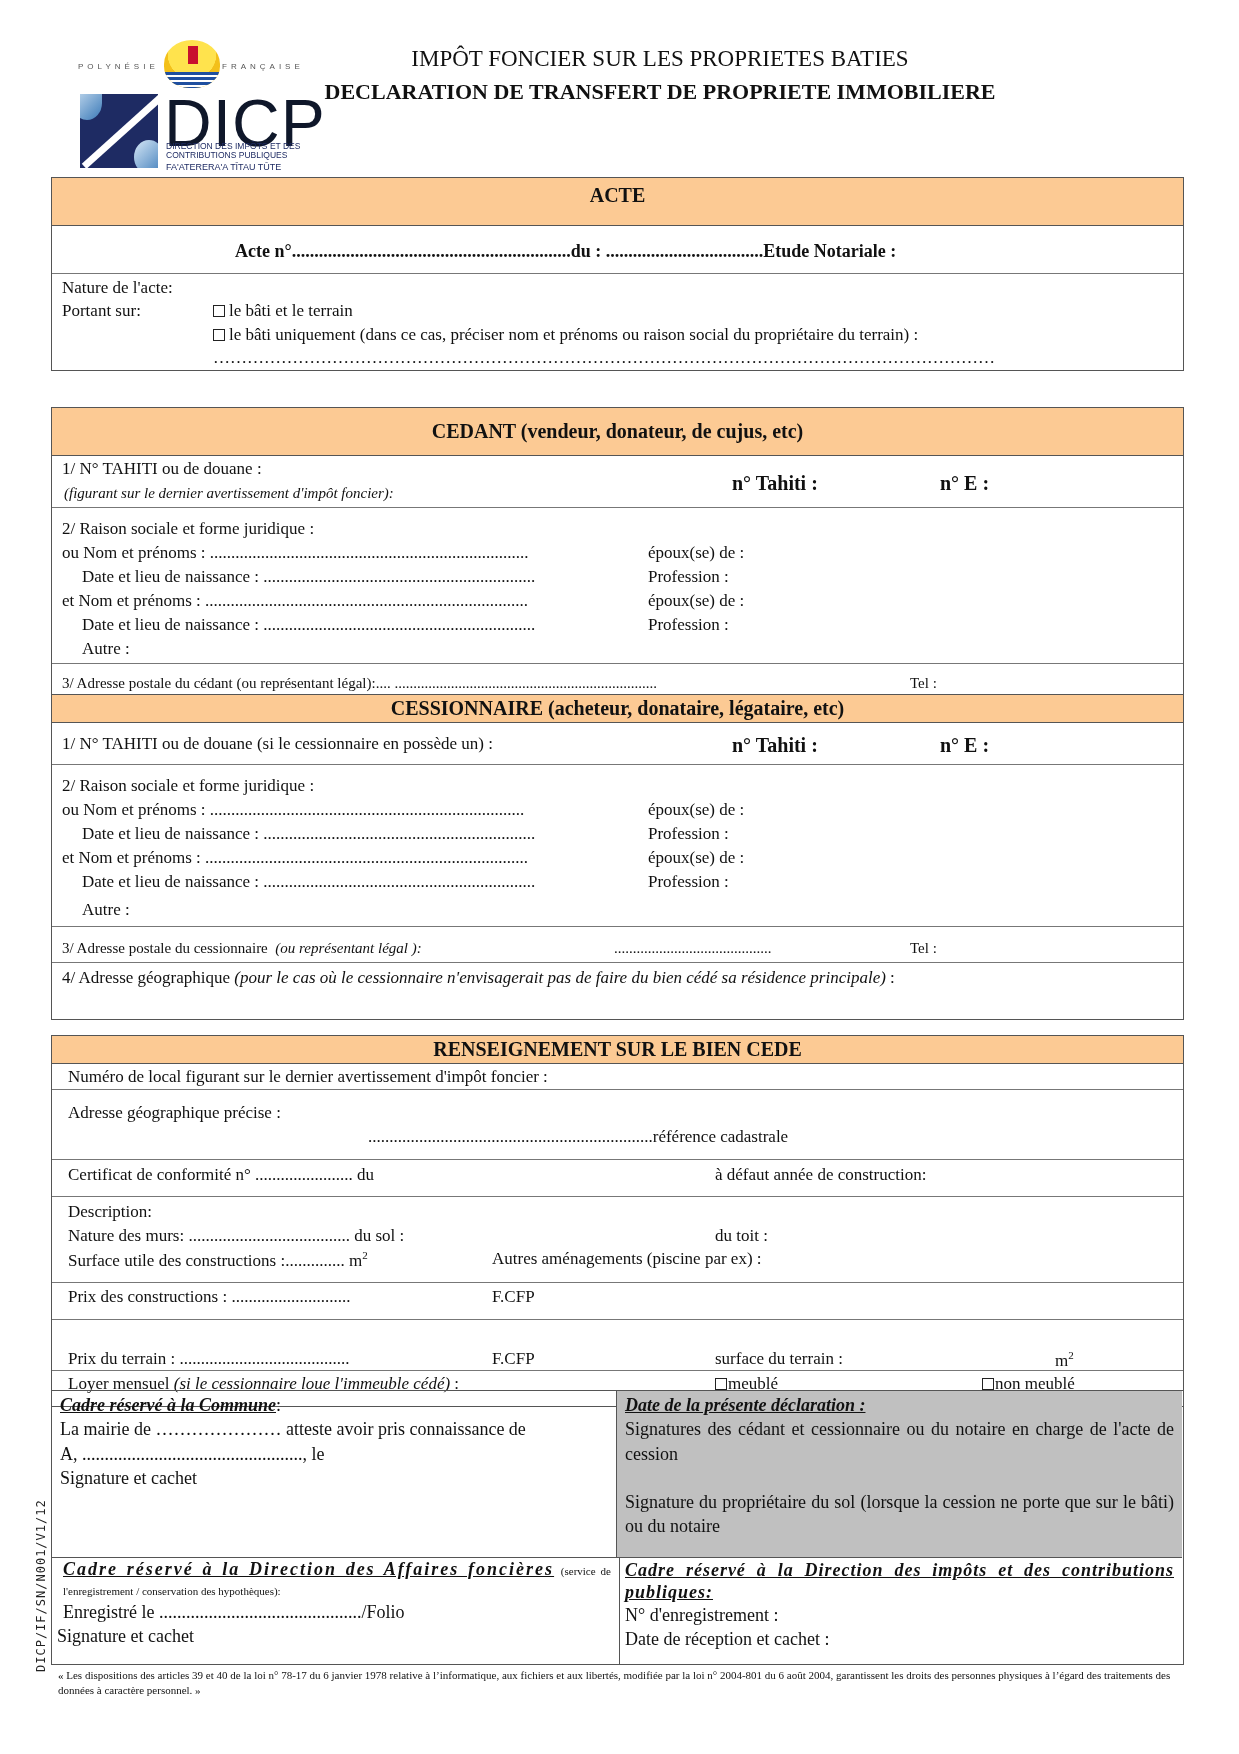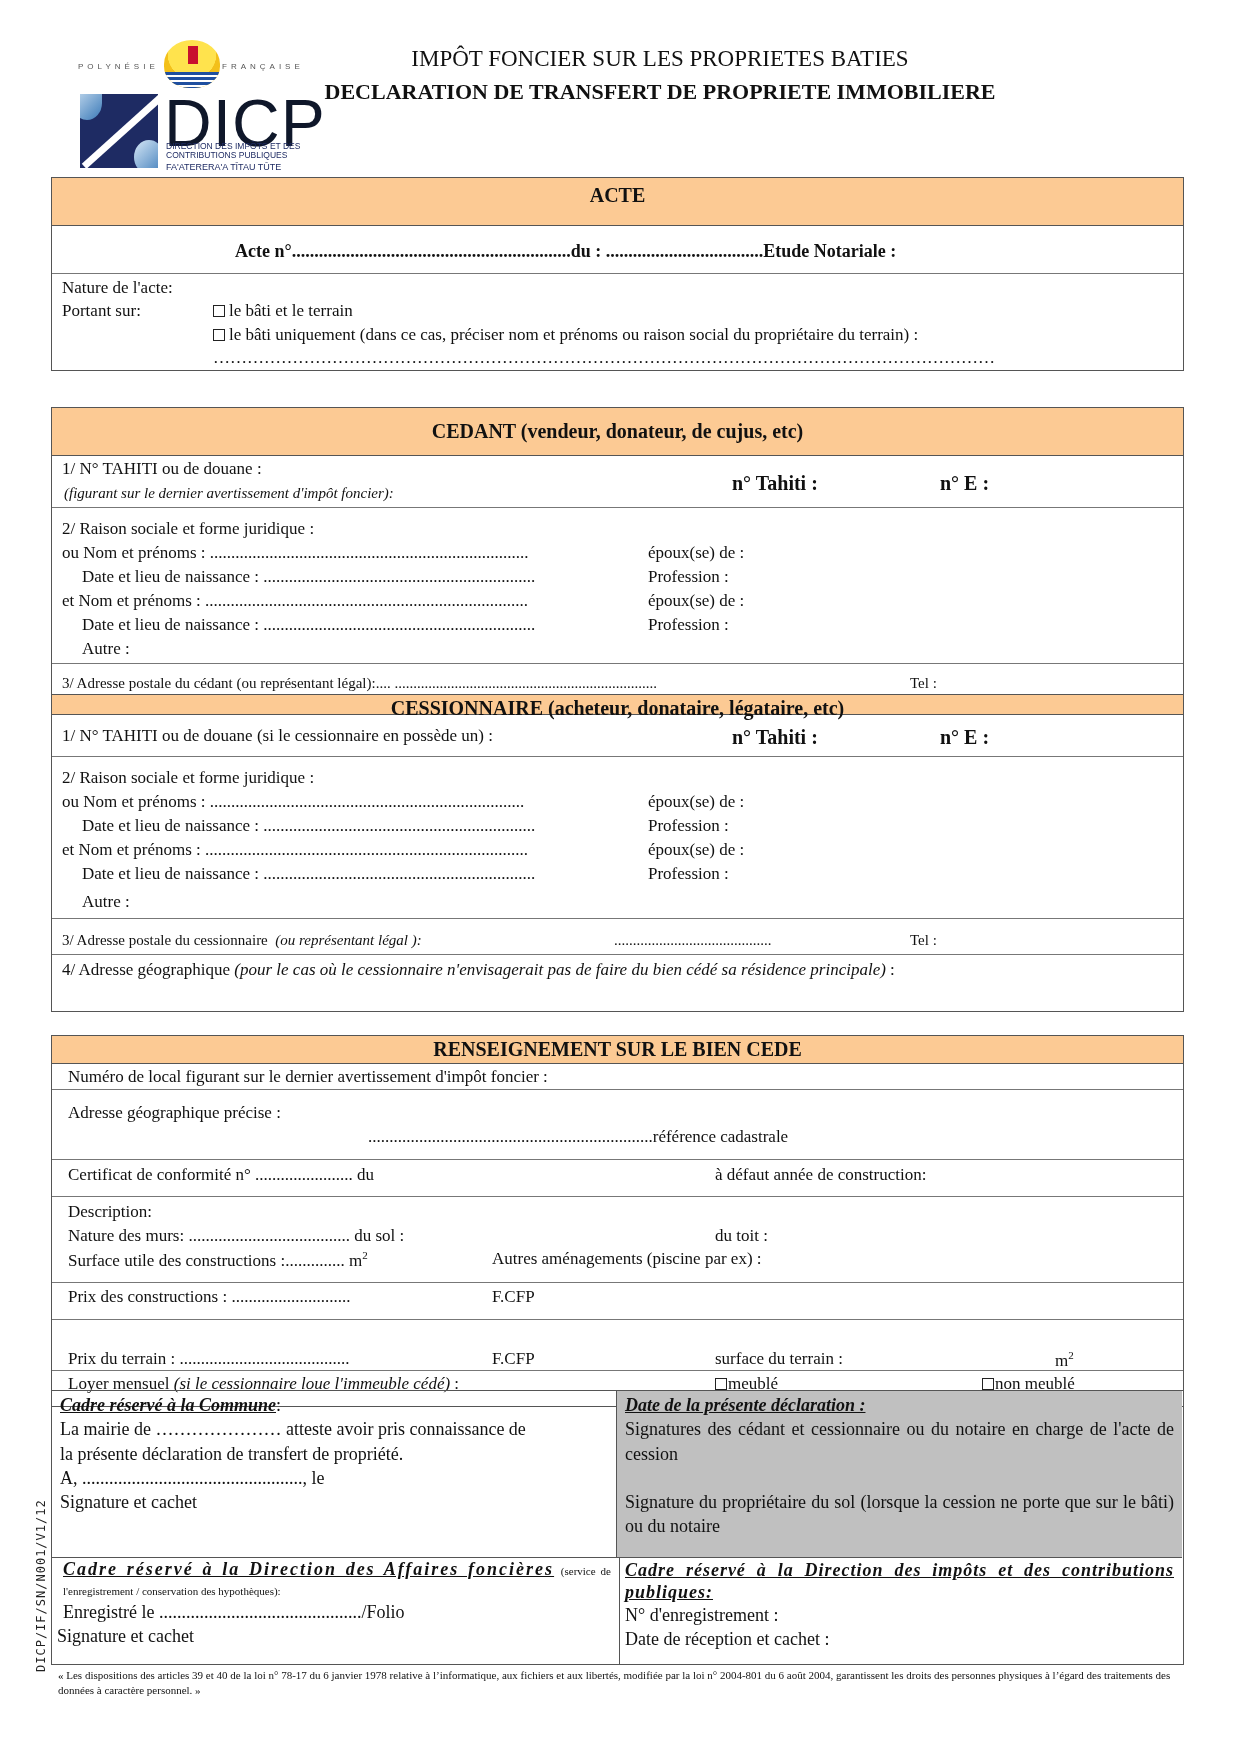--- a/index.html
+++ b/index.html
@@ -105,21 +105,21 @@
     <span class="t" style="left:596px;top:106px;">Profession :</span>
     <span class="t" style="left:30px;top:130px;">Autre :</span>
   </div>
   <div class="row" style="height:34px;">
     <span class="t sm" style="left:10px;top:10px;">3/ Adresse postale du cédant (ou représentant légal):.... ......................................................................</span>
     <span class="t sm" style="left:858px;top:10px;">Tel :</span>
   </div>
 </div>
 
 <div class="box" style="top:694px;">
-  <div class="hdr" style="height:20px;line-height:26px;">CESSIONNAIRE (acheteur, donataire, légataire, etc)</div>
+  <div class="hdr" style="height:28px;line-height:26px;">CESSIONNAIRE (acheteur, donataire, légataire, etc)</div>
   <div class="row" style="height:42px;">
     <span class="t" style="left:10px;top:10px;">1/ N° TAHITI ou de douane (si le cessionnaire en possède un) :</span>
     <span class="t b" style="left:680px;top:9px;font-size:20px;">n° Tahiti :</span>
     <span class="t b" style="left:888px;top:9px;font-size:20px;">n° E :</span>
   </div>
   <div class="row" style="height:162px;">
     <span class="t" style="left:10px;top:10px;">2/ Raison sociale et forme juridique :</span>
     <span class="t" style="left:10px;top:34px;">ou Nom et prénoms : ..........................................................................</span>
     <span class="t" style="left:596px;top:34px;">époux(se) de :</span>
     <span class="t" style="left:30px;top:58px;">Date et lieu de naissance : ................................................................</span>
@@ -174,21 +174,20 @@
     <span class="t" style="left:16px;top:2px;"><span>Loyer mensuel</span> <span class="i">(si le cessionnaire loue l'immeuble cédé)</span><span> :</span></span>
     <span class="t" style="left:663px;top:2px;text-align:right;"><span class="cb" style="margin-right:1px"></span><span>meublé</span></span>
     <span class="t" style="left:930px;top:2px;"><span class="cb" style="margin-right:1px"></span><span>non meublé</span></span>
   </div>
 </div>
 
 <div class="grid">
   <div class="cell" style="left:0;top:0;width:565px;height:167px;border-right:1.5px solid #555;border-bottom:1.5px solid #555;text-align:justify;">
     <div><span class="ttl">Cadre réservé à la Commune</span><span>:</span></div>
     <div>La mairie de ………………… atteste avoir pris connaissance de</div>
-    <div>la présente déclaration de transfert de propriété.</div>
     <div>A, ................................................., le</div>
     <div>Signature et cachet</div>
   </div>
   <div class="cell gray" style="left:565px;top:0;width:565px;height:167px;border-bottom:1.5px solid #555;text-align:justify;">
     <div class="ttl">Date de la présente déclaration :</div>
     <div>Signatures des cédant et cessionnaire ou du notaire en charge de l'acte de cession</div>
     <div style="height:24px;"></div>
     <div>Signature du propriétaire du sol (lorsque la cession ne porte que sur le bâti) ou du notaire</div>
   </div>
   <div class="cell" style="left:3px;top:167px;width:565px;height:106px;border-right:1.5px solid #555;">

